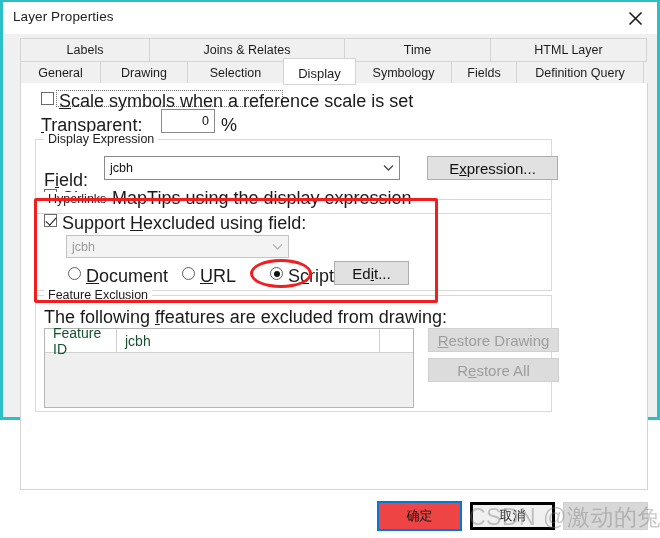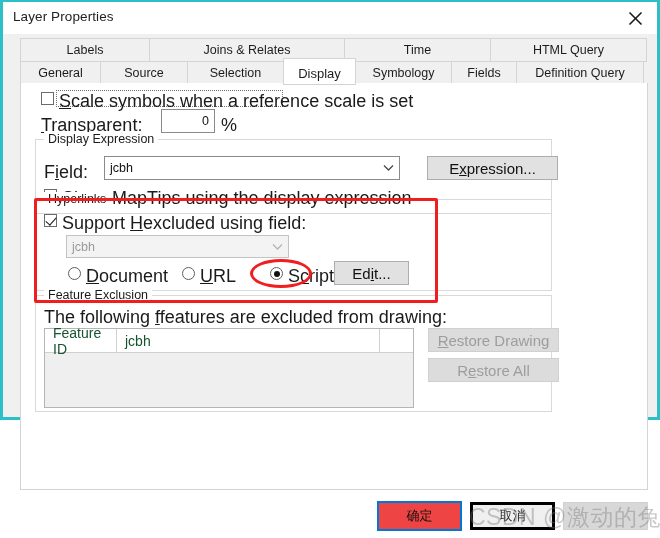--- a/index.html
+++ b/index.html
@@ -311,29 +311,29 @@
       <div class="tab r1a">
           <span>Labels</span>
         </div>
       <div class="tab r1b">
           <span>Joins &amp; Relates</span>
         </div>
       <div class="tab r1c">
           <span>Time</span>
         </div>
       <div class="tab r1d">
-          <span>HTML Query</span>
+          <span>HTML Layer</span>
         </div>
     </div>
     <div class="tabrow row2">
       <div class="tab r2a">
           <span>General</span>
         </div>
       <div class="tab r2b">
-          <span>Source</span>
+          <span>Drawing</span>
         </div>
       <div class="tab r2c">
           <span>Selection</span>
         </div>
       <div class="tab r2d active">
           <span>Display</span>
         </div>
       <div class="tab r2e">
           <span>Symbology</span>
         </div>
@@ -354,21 +354,21 @@
 
     <div class="lbl" style="left:20px; top:32px;"><span class="ul">T</span><span id="transp-label-rest">ransparent:</span></div>
     <div class="textbox right" style="left:140px; top:26px; width:54px; height:24px;">
         <span>0</span>
       </div>
     <div class="lbl" style="left:200px; top:32px;">%</div>
 
     <div class="group" style="left:14px; top:56px; width:517px; height:75px;">
       <div class="gtitle">Display Expression</div>
 
-      <div class="lbl" style="left:8px; top:22px;text-align:center;">F<span class="ul">i</span><span id="field-label-rest">eld:</span></div>
+      <div class="lbl" style="left:8px; top:30px;text-align:center;">F<span class="ul">i</span><span id="field-label-rest">eld:</span></div>
       <div class="combo" style="left:68px; top:16px; width:296px; height:24px;">
         <div class="cval">jcbh</div>
         <div class="carrow">
           <svg width="11" height="8" viewBox="0 0 11 8" aria-hidden="true">
             <polyline points="1,1.5 5.5,6 10,1.5" fill="none" stroke="#4a4a4a" stroke-width="1.3"></polyline>
           </svg>
         </div>
       </div>
       <div class="btn" style="left:391px; top:16px; width:131px; height:24px;">
           <span>E<span class="ul">x</span><span id="expr-btn-rest">pression...</span></span>

